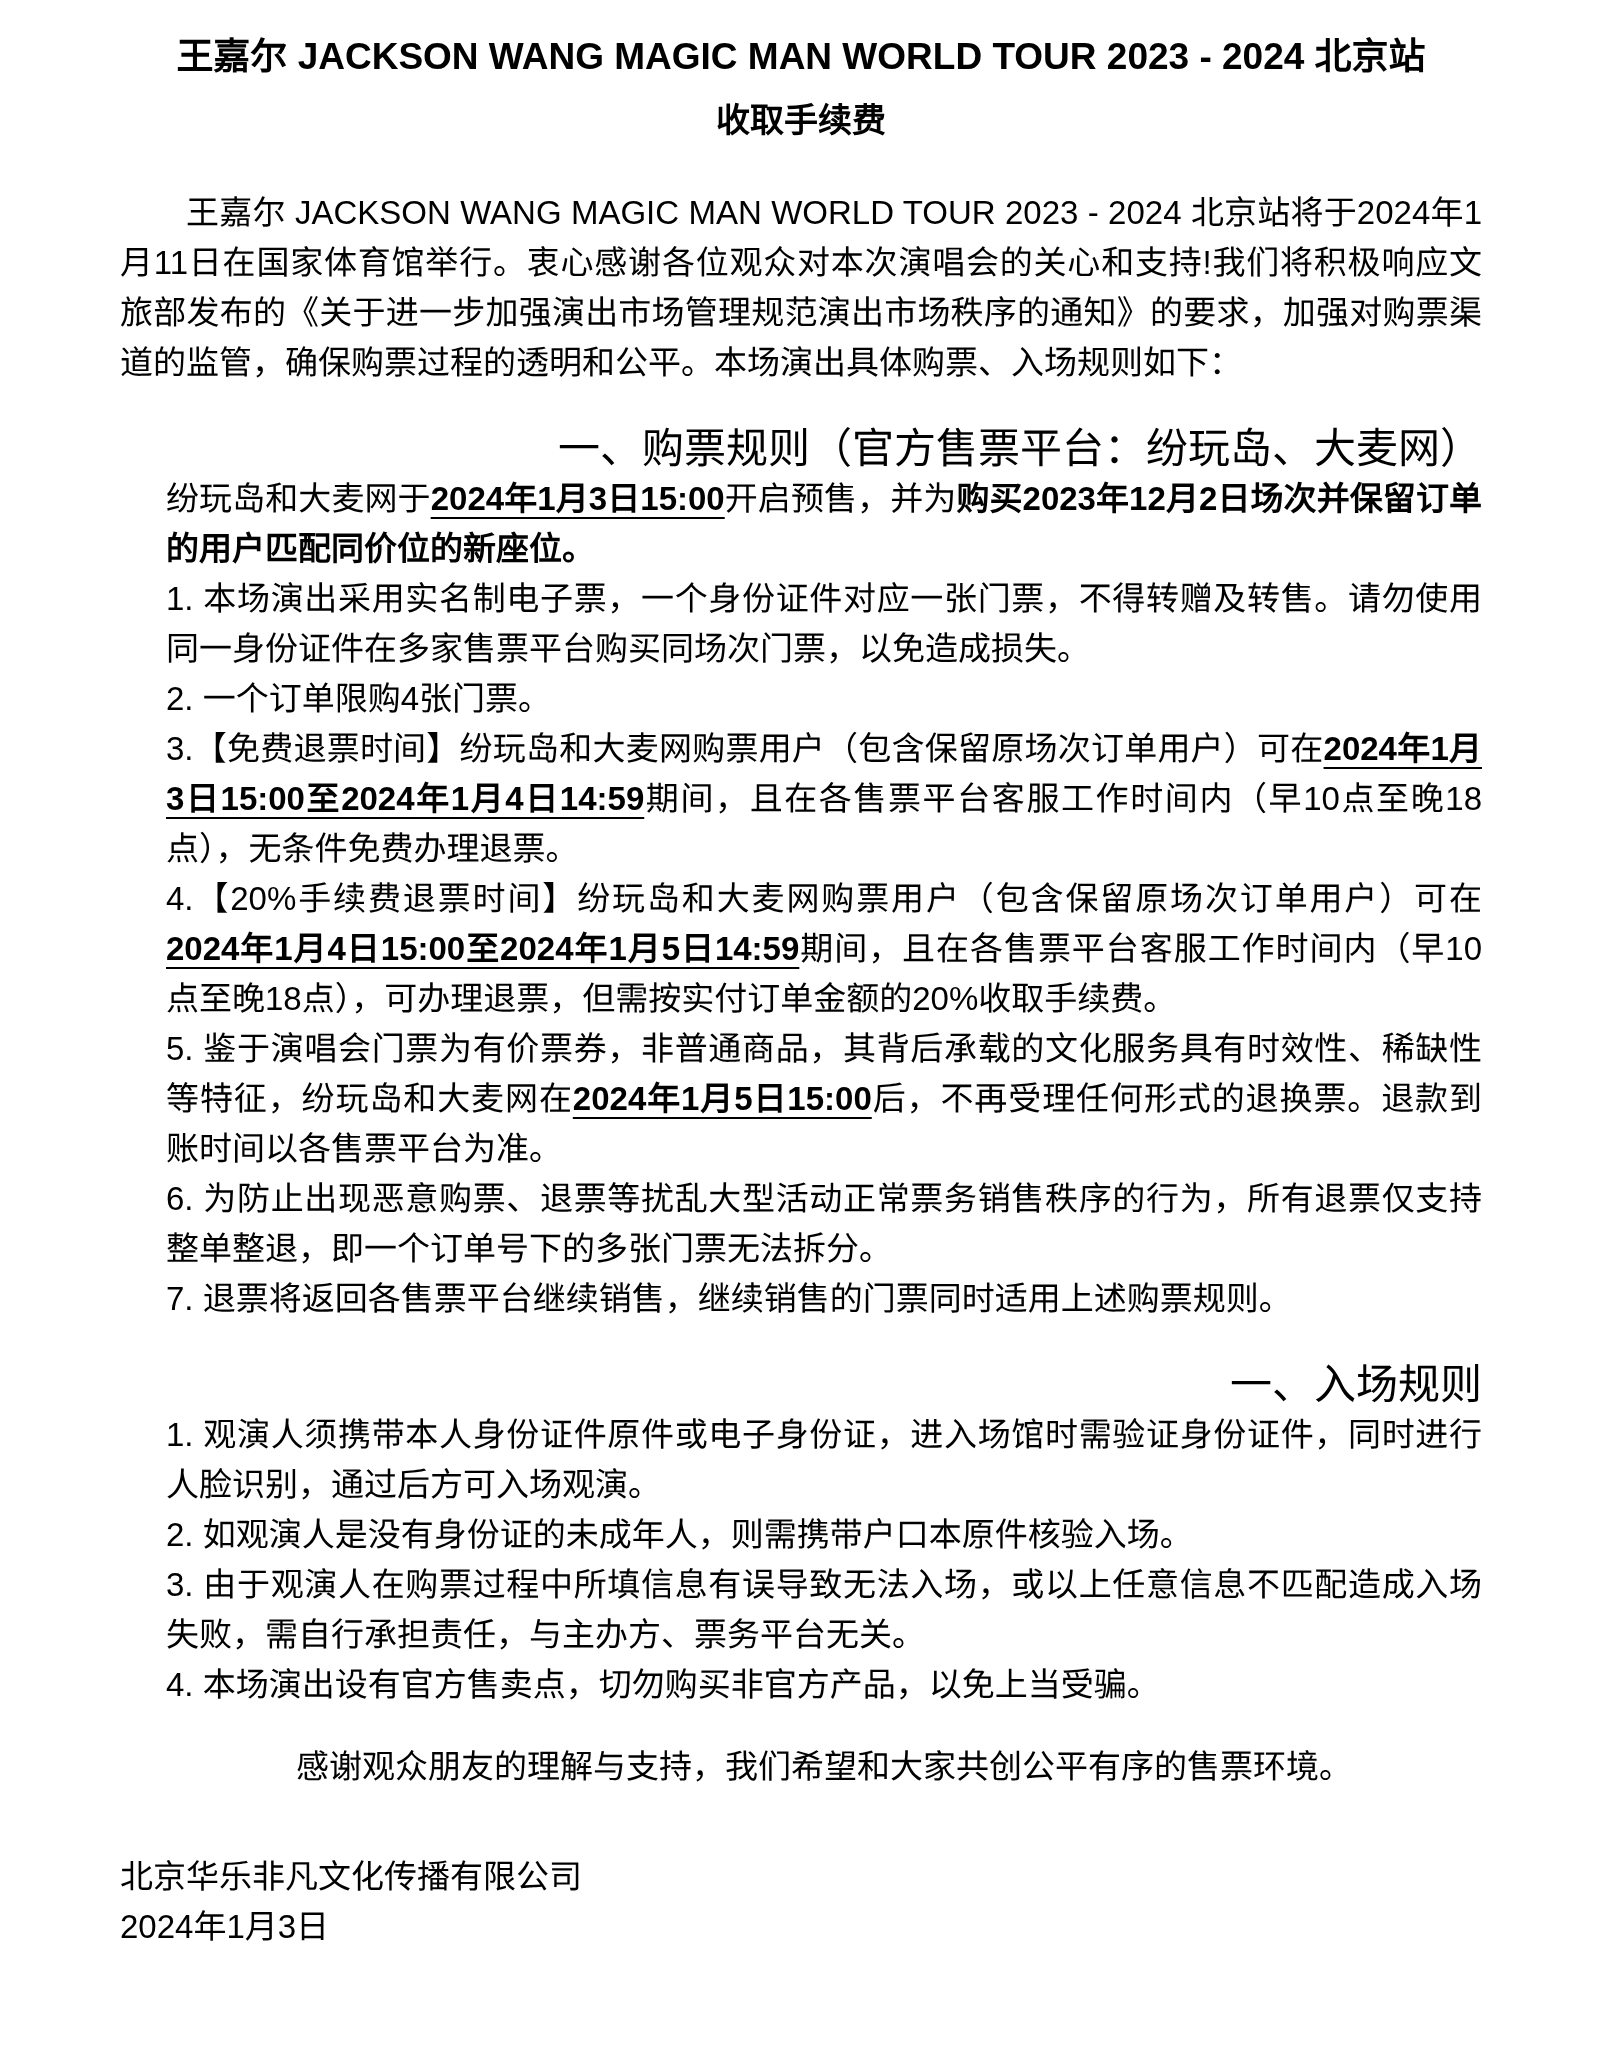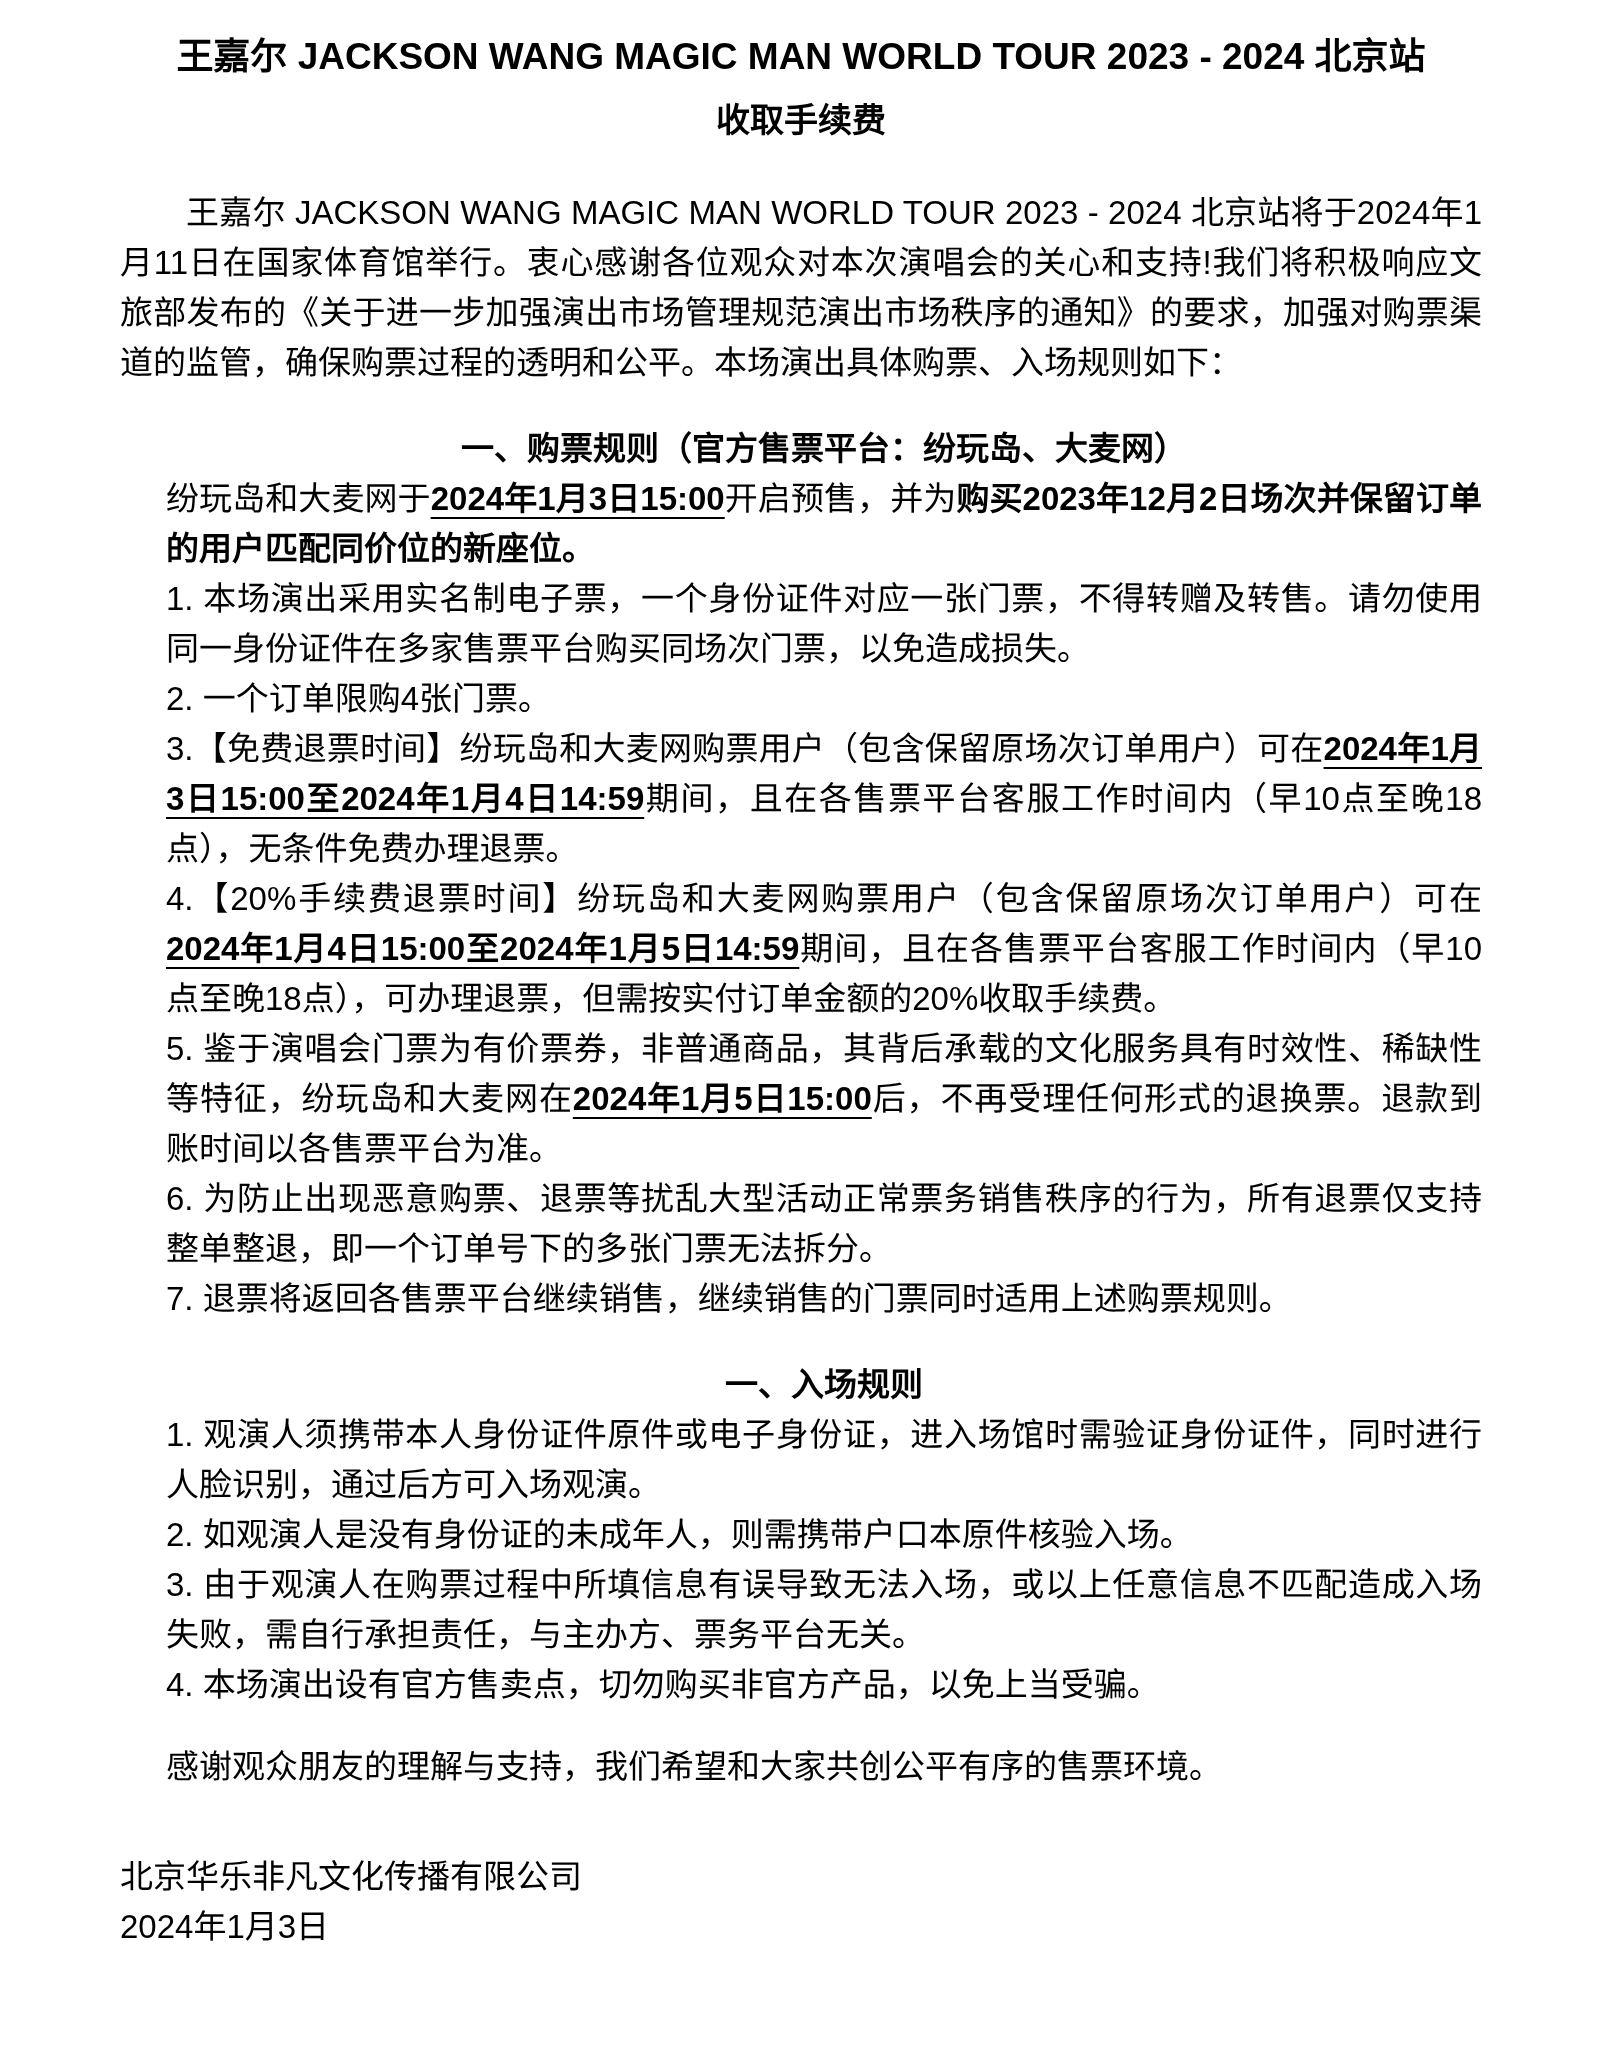--- a/index.html
+++ b/index.html
@@ -25,26 +25,26 @@
   }
   .para{
     font-size:33px;line-height:50px;margin:0;
     text-align:justify;
   }
   .intro{
     margin-top:44px;
     text-indent:2em;
   }
   .sec-heading{
-    font-size:33px;font-weight:700;line-height:50px;
-    margin:36px 0 0 46px;text-align:center;
+    font-size:42px;font-weight:400;line-height:50px;
+    margin:36px 0 0 46px;text-align:right;
   }
   .presale{margin-left:46px;}
   .rules{margin-left:46px;}
-  .closing{margin:32px 0 0 46px;text-align:left;}
+  .closing{margin:32px 0 0 46px;text-align:center;}
   .sig{
     font-size:33px;line-height:50px;margin:0;
   }
   .sig-company{margin-top:60px;}
   .b{font-weight:700;}
   .u{text-decoration:underline;text-decoration-thickness:2px;text-underline-offset:7px;}
 </style>
 </head>
 <body>
 

